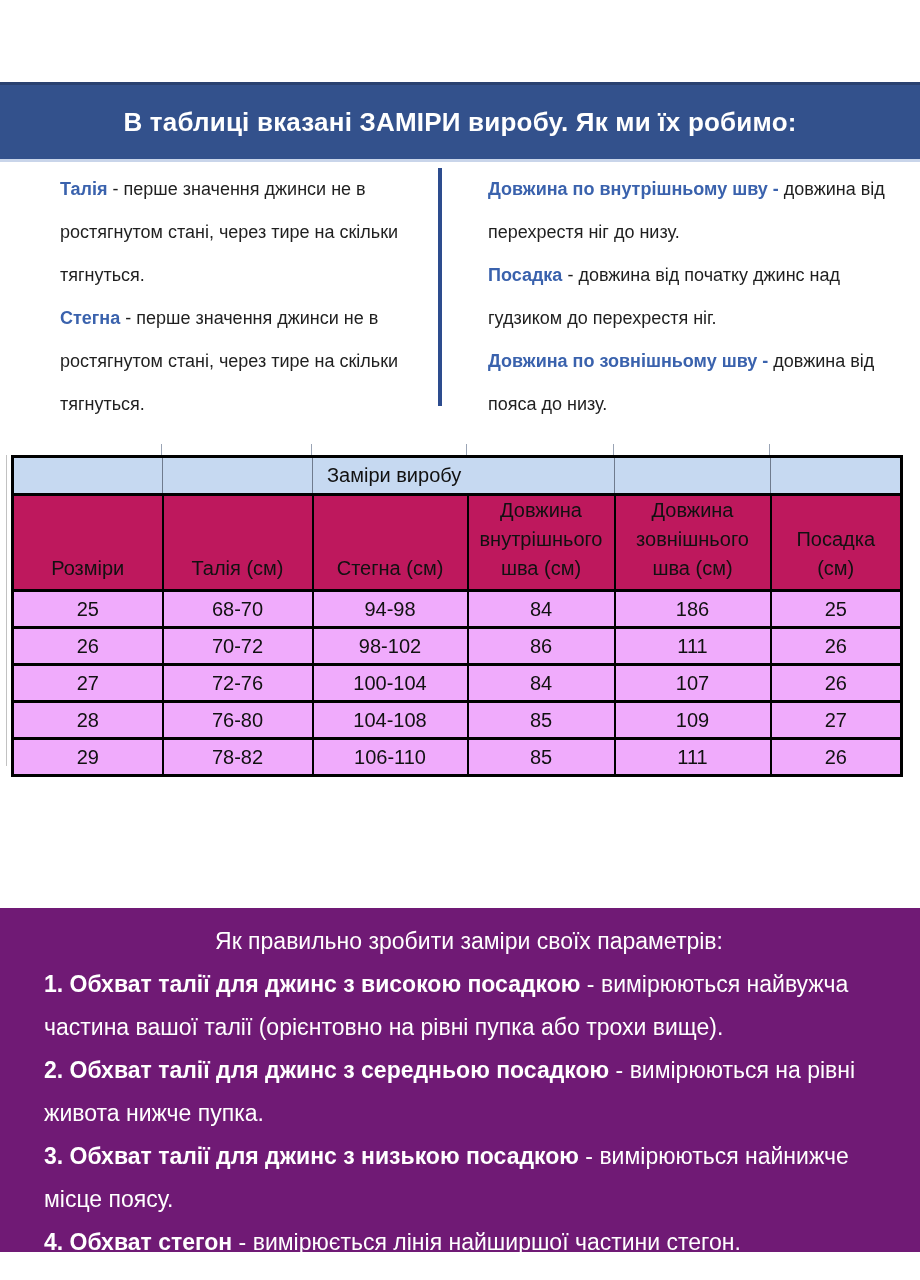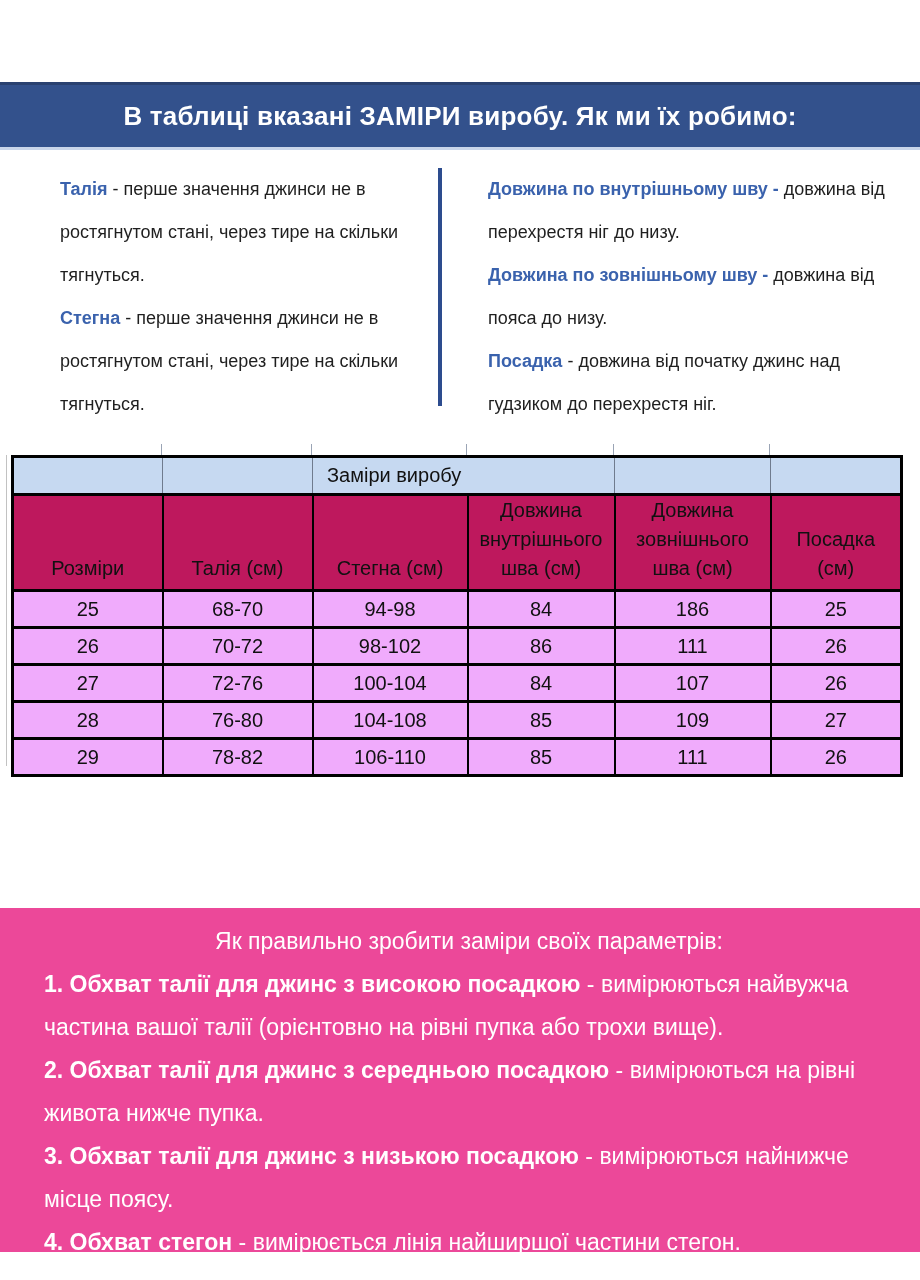--- a/index.html
+++ b/index.html
@@ -2,21 +2,21 @@
 <html lang="uk"><head>
 <meta charset="utf-8">
 <style>
   html,body{margin:0;padding:0;}
   body{
     width:920px;height:1280px;position:relative;background:#ffffff;
     font-family:"Liberation Sans", sans-serif;color:#1c1c1c;overflow:hidden;
   }
   
   .header-bar{
-    position:absolute;left:0;top:82px;width:920px;height:68px;
+    position:absolute;left:0;top:82px;width:920px;height:80px;
     background:#33518c;border-top:3px solid #2a4170;border-bottom:3px solid #c9d5ea;
     box-sizing:border-box;display:flex;align-items:center;justify-content:center;
   }
   .header-bar h1{
     margin:0;color:#ffffff;font-size:26px;font-weight:bold;letter-spacing:0.2px;
   }
   
   .defs-left{position:absolute;left:60px;top:168px;width:388px;}
   .defs-right{position:absolute;left:488px;top:168px;width:420px;}
   .defs-divider{position:absolute;left:438px;top:168px;width:4px;height:238px;background:#2d4c8e;}
@@ -43,21 +43,21 @@
     padding:0 4px 6px 4px;text-align:center;line-height:29px;
   }
   tbody.data td{height:32px;text-align:center;vertical-align:middle;background:#f0abfc;}
   
   .grid-stub{position:absolute;width:1px;height:11px;background:#9aa4b5;top:444px;}
   .grid-left{position:absolute;left:6px;top:455px;width:1px;height:311px;background:#c2c2c2;}
   .grid-bottom{position:absolute;left:11px;top:771px;width:889px;height:1px;background:#b9b9b9;}
   
   .bottom-section{
     position:absolute;left:0;top:908px;width:920px;height:344px;
-    background:#ec4899;color:#ffffff;box-sizing:border-box;
+    background:#701a75;color:#ffffff;box-sizing:border-box;
     padding:12px 26px 0 44px;
   }
   .bottom-section p{margin:0;font-size:23px;line-height:43px;}
   .bottom-heading{text-align:center;}
   .bold{font-weight:bold;}
 </style>
 </head>
 <body>
 
 <div class="header-bar">
@@ -66,22 +66,22 @@
 
 <div class="defs-left">
   <p class="para"><span class="term">Талія</span><span> - перше значення джинси не в ростягнутом стані, через тире на скільки тягнуться.</span></p>
   <p class="para"><span class="term">Стегна</span><span> - перше значення джинси не в ростягнутом стані, через тире на скільки тягнуться.</span></p>
 </div>
 
 <div class="defs-divider"></div>
 
 <div class="defs-right">
   <p class="para"><span class="term">Довжина по внутрішньому шву -</span><span> довжина від перехрестя ніг до низу.</span></p>
+  <p class="para"><span class="term">Посадка</span><span> - довжина від початку джинс над гудзиком до перехрестя ніг.</span></p>
   <p class="para"><span class="term">Довжина по зовнішньому шву -</span><span> довжина від пояса до низу.</span></p>
-  <p class="para"><span class="term">Посадка</span><span> - довжина від початку джинс над гудзиком до перехрестя ніг.</span></p>
 </div>
 
 <div class="grid-stub" style="left:161px"></div>
 <div class="grid-stub" style="left:311px"></div>
 <div class="grid-stub" style="left:466px"></div>
 <div class="grid-stub" style="left:613px"></div>
 <div class="grid-stub" style="left:769px"></div>
 <div class="grid-left"></div>
 <div class="grid-bottom"></div>
 

